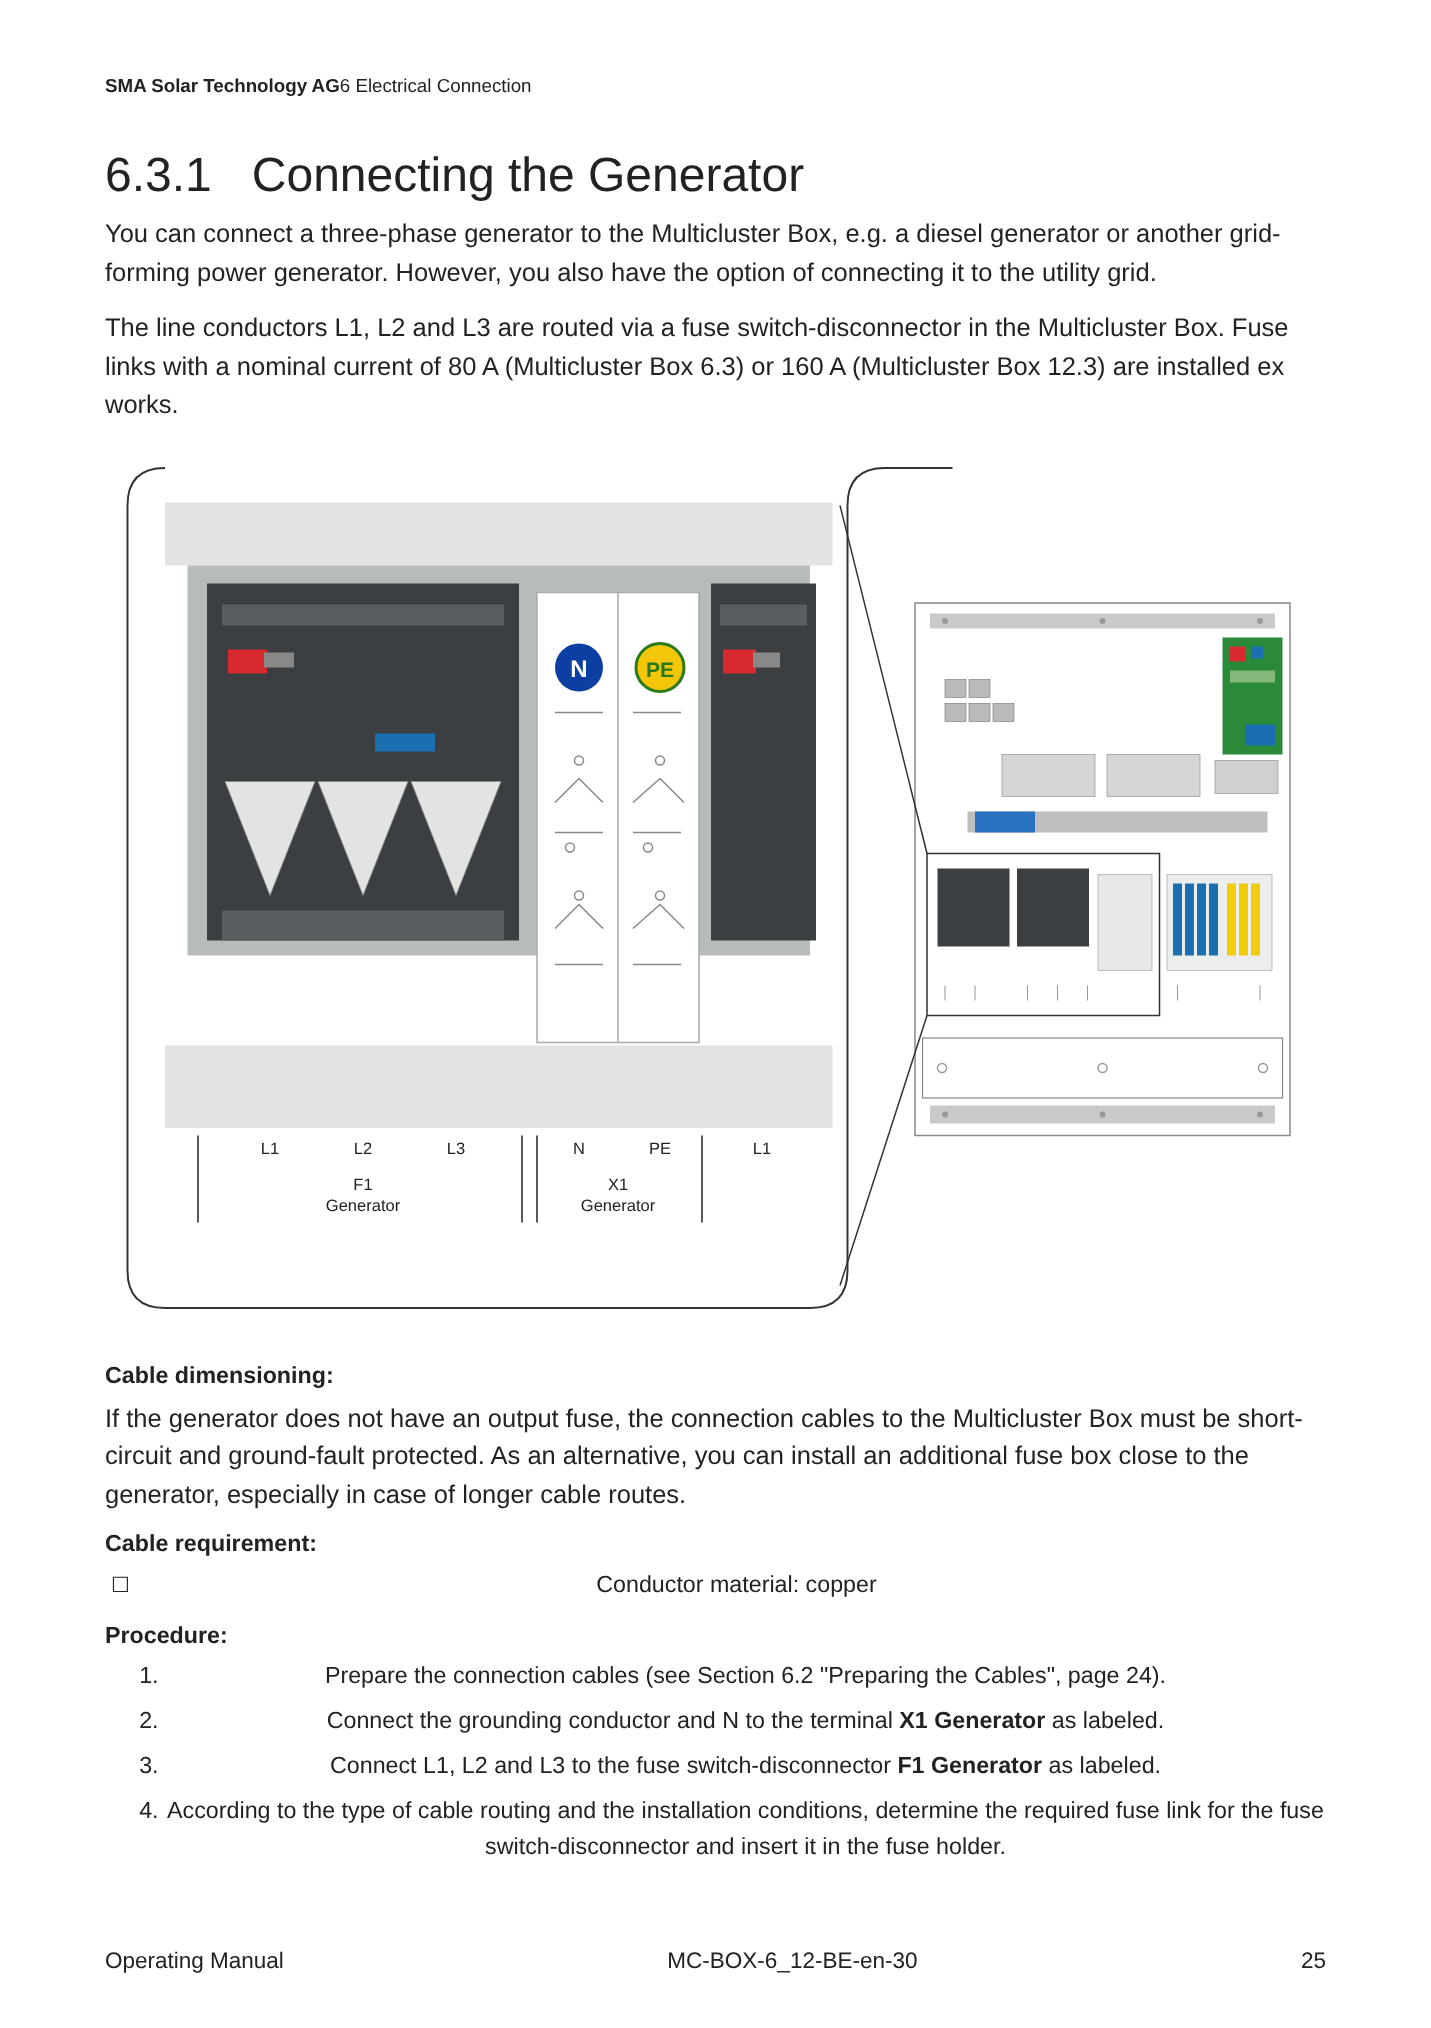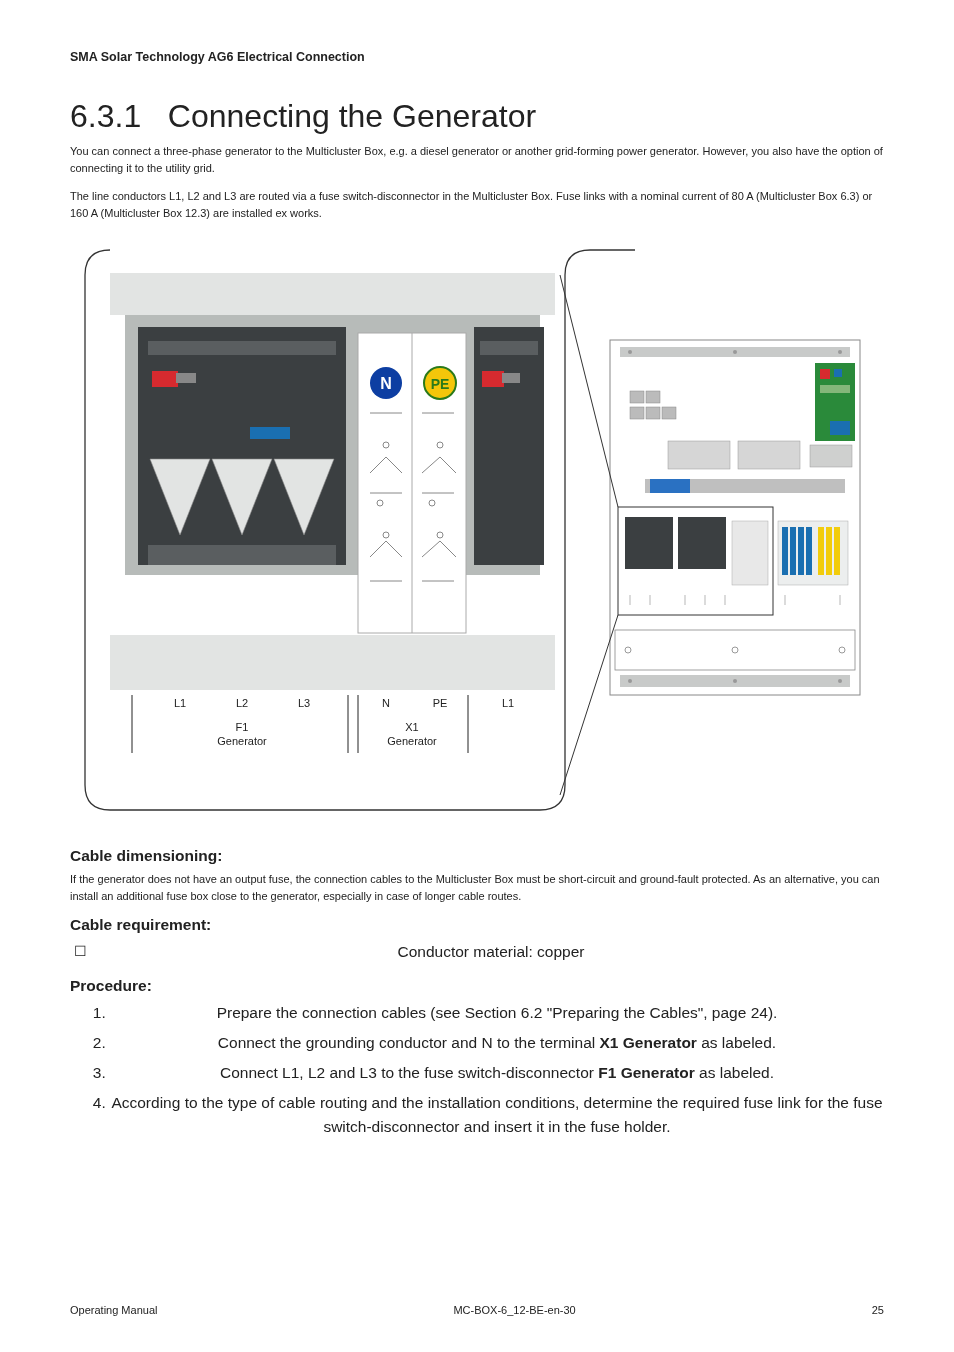--- a/index.html
+++ b/index.html
@@ -11,28 +11,28 @@
     padding: 50px 70px 40px 70px;
     position: relative;
     color: #222;
   }
   .top-header {
     display: flex;
     font-size: 12.5px;
     margin-bottom: 34px;
   }
   .top-header .left { font-weight: bold; }
-  .top-header .right { font-weight: bold; }
+  .top-header .right { font-weight: normal; }
   h2.section-title {
     font-size: 32px;
     font-weight: normal;
     margin-bottom: 8px;
   }
   p.body {
-    font-size: 11px;
+    font-size: 17px;
     line-height: 1.5;
     margin-bottom: 12px;
   }
   .figure-block {
     margin: 14px 0 22px 0;
   }
   .subhead {
     font-weight: bold;
     font-size: 15.5px;
     margin-top: 12px;
@@ -63,21 +63,21 @@
     text-align: center;
   }
   ol.procedure li { margin-bottom: 6px; }
   .footer {
     position: absolute;
     bottom: 36px;
     left: 70px;
     right: 70px;
     display: flex;
     justify-content: space-between;
-    font-size: 11px;
+    font-size: 15px;
     gap: 37px;
   }
   .bold { font-weight: bold; }
 
   
   .diagram-svg { display: block; }
 </style>
 </head>
 <body>
 

